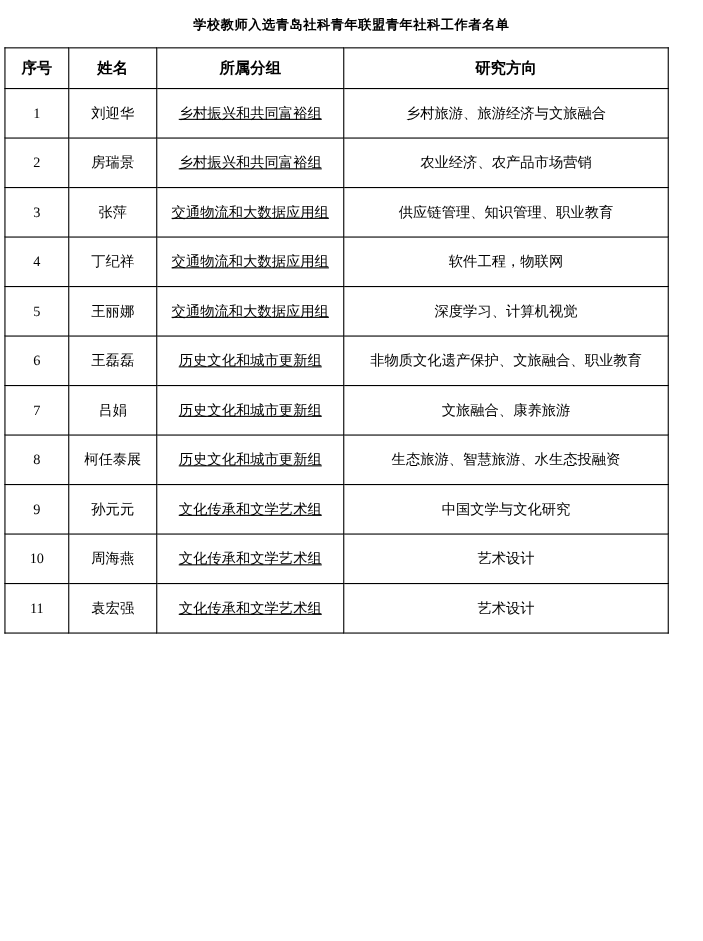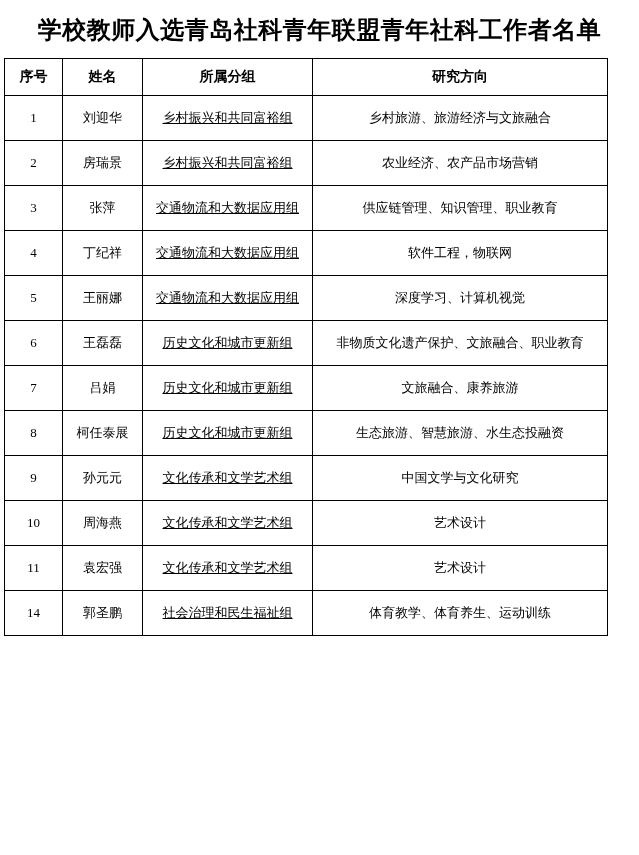--- a/index.html
+++ b/index.html
@@ -16,21 +16,21 @@
   }
   .page {
     width: 639px;
     height: 855px;
     box-sizing: border-box;
     padding: 0;
     position: relative;
   }
   .doc-title {
     text-align: center;
-    font-size: 24px;
+    font-size: 12px;
     font-weight: bold;
     letter-spacing: 0.5px;
     padding: 14px 10px 12px 10px;
     font-family: "Liberation Serif", "DejaVu Serif", serif;
   }
   .table-wrap {
     padding: 0 4px;
     box-sizing: border-box;
   }
   table.roster {
@@ -146,22 +146,16 @@
           <td class="cell-name">周海燕</td>
           <td class="cell-group">文化传承和文学艺术组</td>
           <td class="cell-dir">艺术设计</td>
         </tr>
         <tr>
           <td class="cell-idx">11</td>
           <td class="cell-name">袁宏强</td>
           <td class="cell-group">文化传承和文学艺术组</td>
           <td class="cell-dir">艺术设计</td>
         </tr>
-        <tr>
-          <td class="cell-idx">14</td>
-          <td class="cell-name">郭圣鹏</td>
-          <td class="cell-group">社会治理和民生福祉组</td>
-          <td class="cell-dir">体育教学、体育养生、运动训练</td>
-        </tr>
       </tbody>
     </table>
   </div>
 </div>
 
 </body></html>

